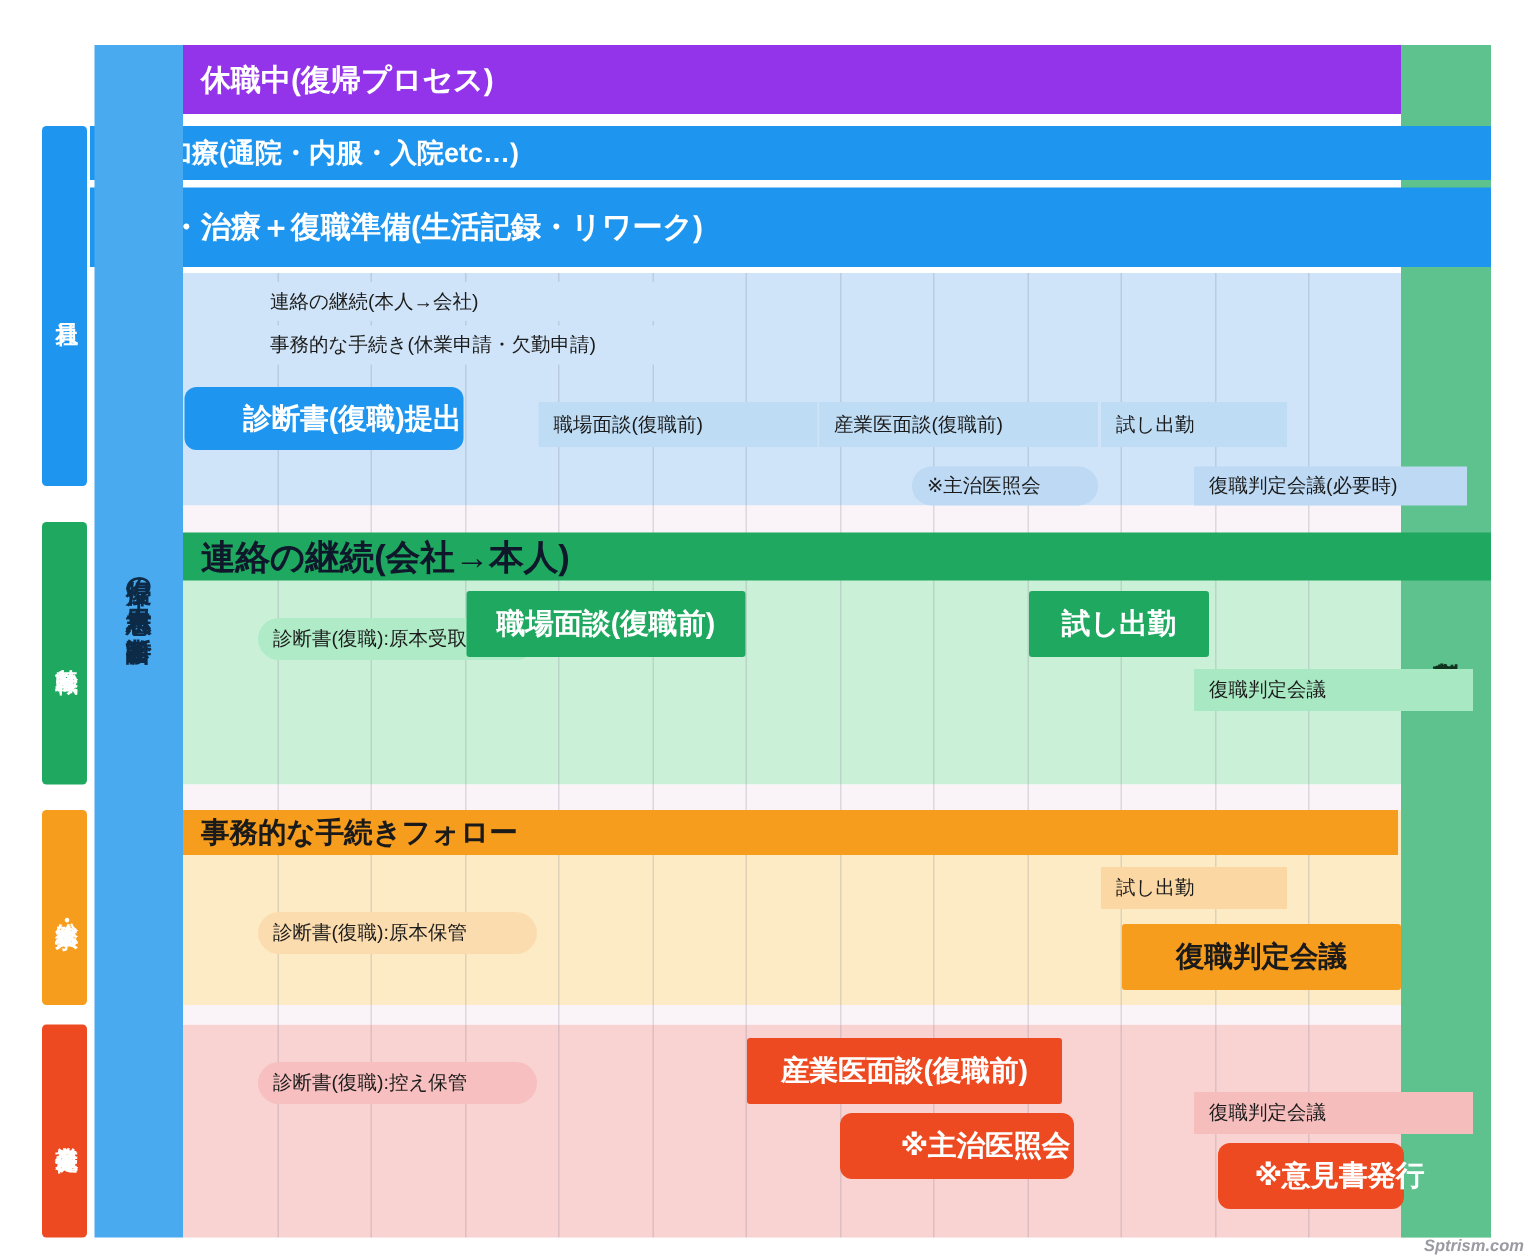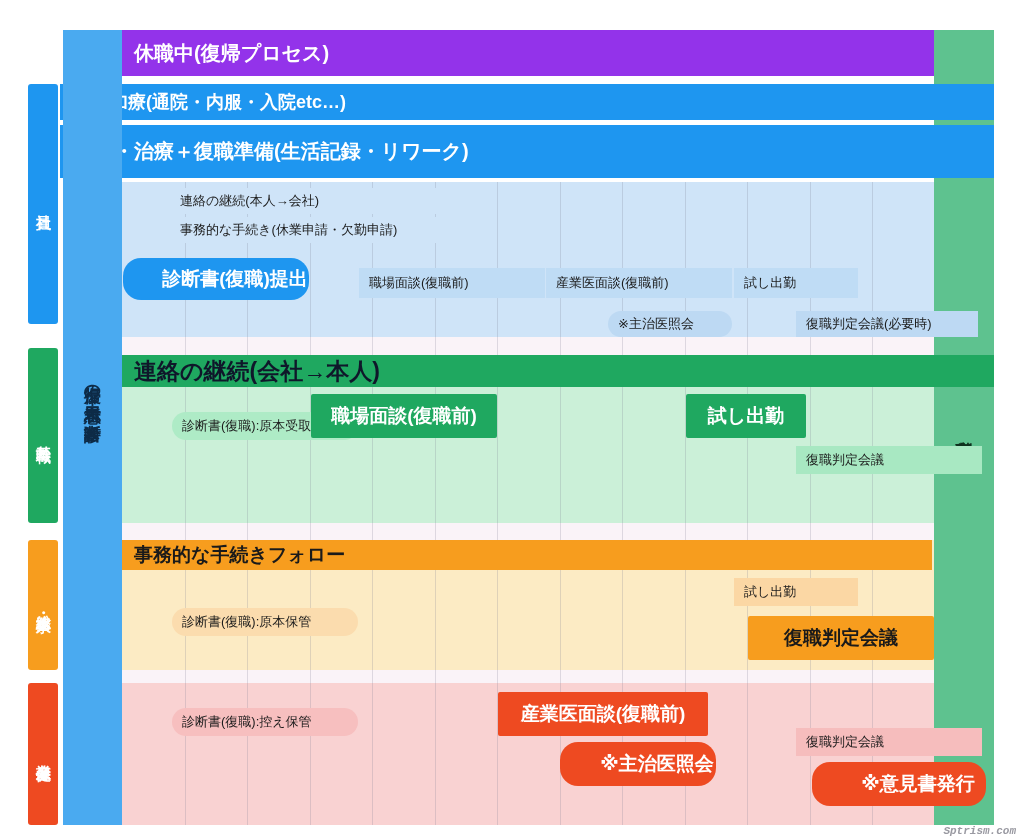--- a/index.html
+++ b/index.html
@@ -70,30 +70,30 @@
   
   .chip{
     position:absolute;
     display:flex;align-items:center;
     box-sizing:border-box;
     white-space:nowrap;
     padding:0 10px;
   }
   .chip.soft{font-size:12.5px;color:#1b1b1b;margin-left:48px;}
   .chip.solid{font-weight:bold;color:#fff;}
-  .chip.rounded{border-radius:18px;padding-left:48px;}
+  .chip.rounded{border-radius:8px;padding-left:48px;}
   .chip.pill{border-radius:9px;}
   .chip.sq{border-radius:2px;}
   .chip.center{justify-content:center;}
 
   .credit{
     position:absolute;right:8px;bottom:3px;
     font-size:11px;color:#9a9aa2;
     font-style:italic;font-weight:bold;
-    font-family:Liberation Mono, monospace;
+    font-family:Liberation Sans, sans-serif;
   }
 </style>
 </head>
 <body>
 
 <div id="stage">
 
   <div class="lane" style="left:122px;top:182px;width:812px;height:155px;background:#CFE4F8;"></div>
   <div class="lane" style="left:122px;top:355px;width:812px;height:168px;background:#CBF0D8;"></div>
   <div class="lane" style="left:122px;top:540px;width:812px;height:130px;background:#FCEBC4;"></div>
@@ -224,19 +224,19 @@
   </div>
 
   <div class="chip solid rounded center" style="left:560px;top:742px;width:156px;height:44px;background:#EE4A21;font-size:19px;">
     <span>※主治医照会</span>
   </div>
 
   <div class="chip soft" style="left:748px;top:728px;width:186px;height:28px;background:#F6BDBD;font-size:13px;">
     <span>復職判定会議</span>
   </div>
 
-  <div class="chip solid rounded center" style="left:812px;top:762px;width:174px;height:44px;background:#EE4A21;font-size:19px;">
+  <div class="chip solid rounded center" style="left:812px;top:762px;width:124px;height:44px;background:#EE4A21;font-size:19px;">
     <span>※意見書発行</span>
   </div>
 
   <div class="credit">Sptrism.com</div>
 
 </div>
 
 </body></html>

